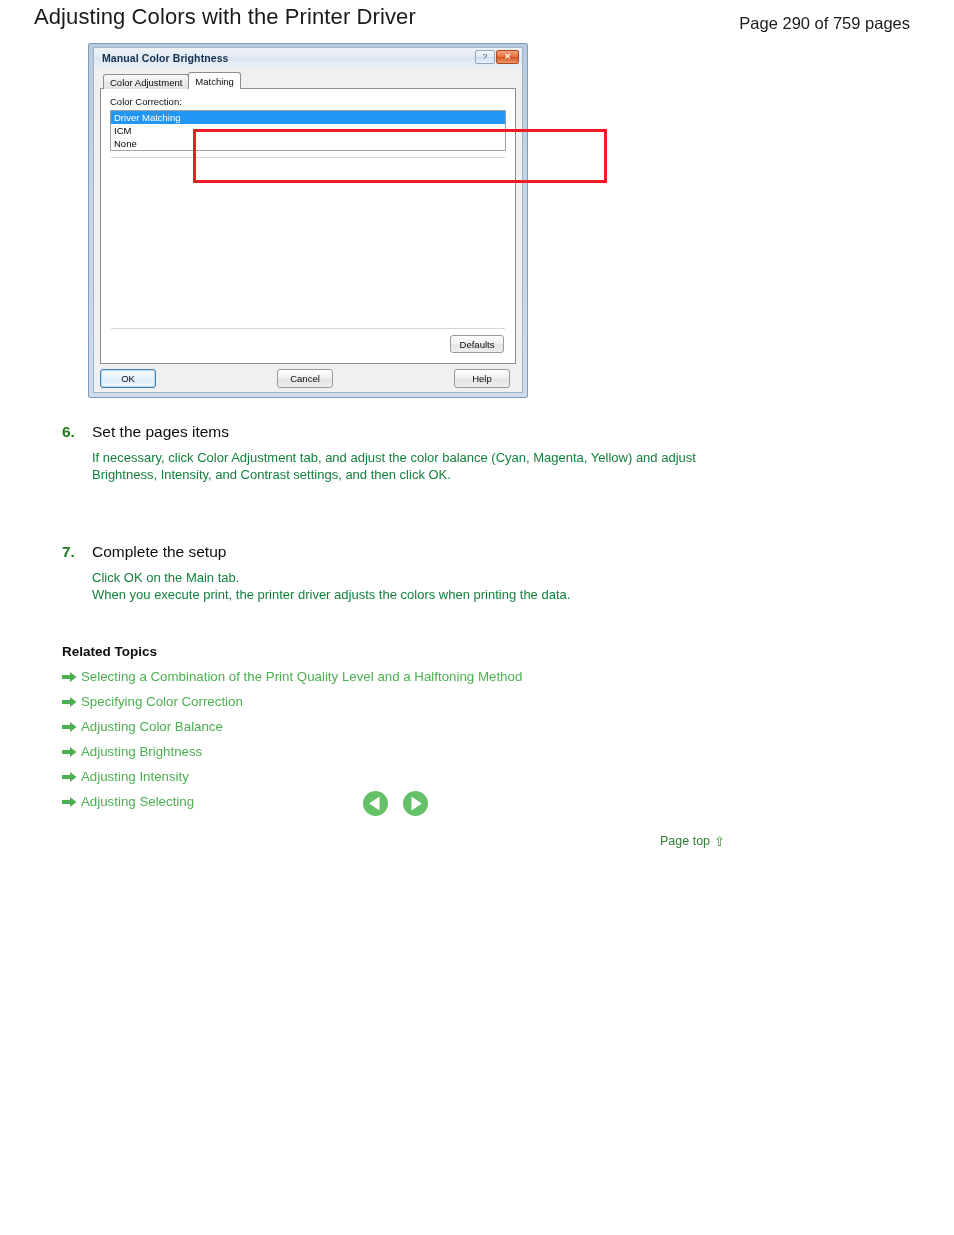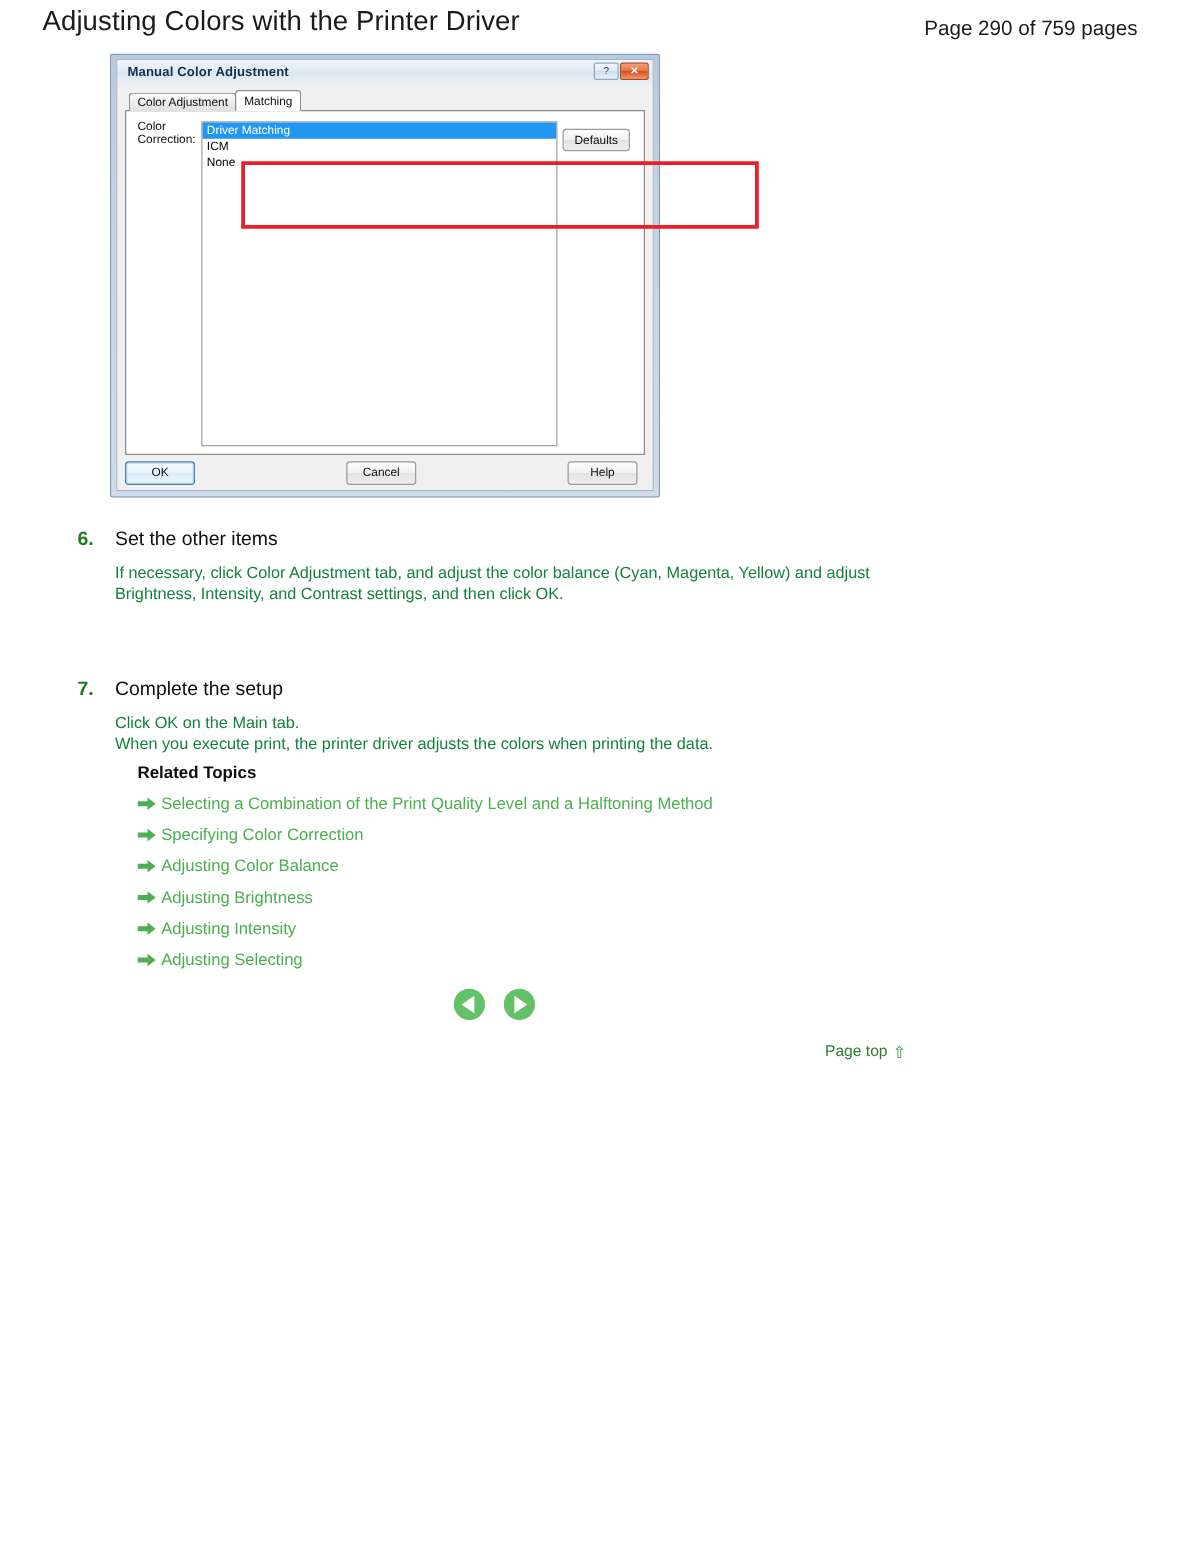--- a/index.html
+++ b/index.html
@@ -160,21 +160,21 @@
 
   .tab-page {
     flex: 1 1 auto;
     background: #ffffff;
     border: 1px solid #8d8d8d;
     margin-top: -1px;
     box-sizing: border-box;
     position: relative;
     padding: 8px 9px 6px 9px;
     display: flex;
-    flex-direction: row;
+    flex-direction: column;
   }
 
   .field-label {
     font-size: 9.5px;
     color: #0c0c0c;
     margin-bottom: 3px;
     line-height: 1;
   }
   .listbox {
     border: 1px solid #a2a2a2;
@@ -285,23 +285,22 @@
     font-size: 13px;
     line-height: 17px;
     color: #15803d;
     max-width: 640px;
   }
 
   
   .related {
     position: absolute;
     left: 62px;
-    top: 610px;
+    top: 644px;
     width: 700px;
-    margin-left: 48px;
   }
   .related-title {
     font-size: 13.5px;
     font-weight: bold;
     color: #0d0d0d;
     margin-bottom: 10px;
   }
   .related-item {
     display: flex;
     align-items: center;
@@ -364,21 +363,21 @@
 <div class="page-header">
   <div class="page-header-title">Adjusting Colors with the Printer Driver</div>
   <div class="page-header-pageinfo">Page 290 of 759 pages</div>
 </div>
 
 <div class="dialog-shot">
   <div class="win-frame">
     <div class="win-inner">
 
       <div class="win-titlebar">
-        <div class="win-title-text">Manual Color Adjustment</div>
+        <div class="win-title-text">Manual Color Brightness</div>
         <div class="win-caption-buttons">
           <div class="cap-btn">?</div>
           <div class="cap-btn close">✕</div>
         </div>
       </div>
 
       <div class="win-body">
 
         <div class="tab-strip">
           <div class="tab">Color Adjustment</div>
@@ -416,21 +415,21 @@
   </div>
 
   <div class="red-box"></div>
 </div>
 
 <div class="steps">
 
   <div class="step">
     <div class="step-heading">
       <div class="step-num">6.</div>
-      <div class="step-title">Set the other items</div>
+      <div class="step-title">Set the pages items</div>
     </div>
     <div class="step-body">If necessary, click Color Adjustment tab, and adjust the color balance (Cyan, Magenta, Yellow) and adjust Brightness, Intensity, and Contrast settings, and then click OK.</div>
   </div>
 
   <div class="step" style="margin-top:60px;">
     <div class="step-heading">
       <div class="step-num">7.</div>
       <div class="step-title">Complete the setup</div>
     </div>
     <div class="step-body">

